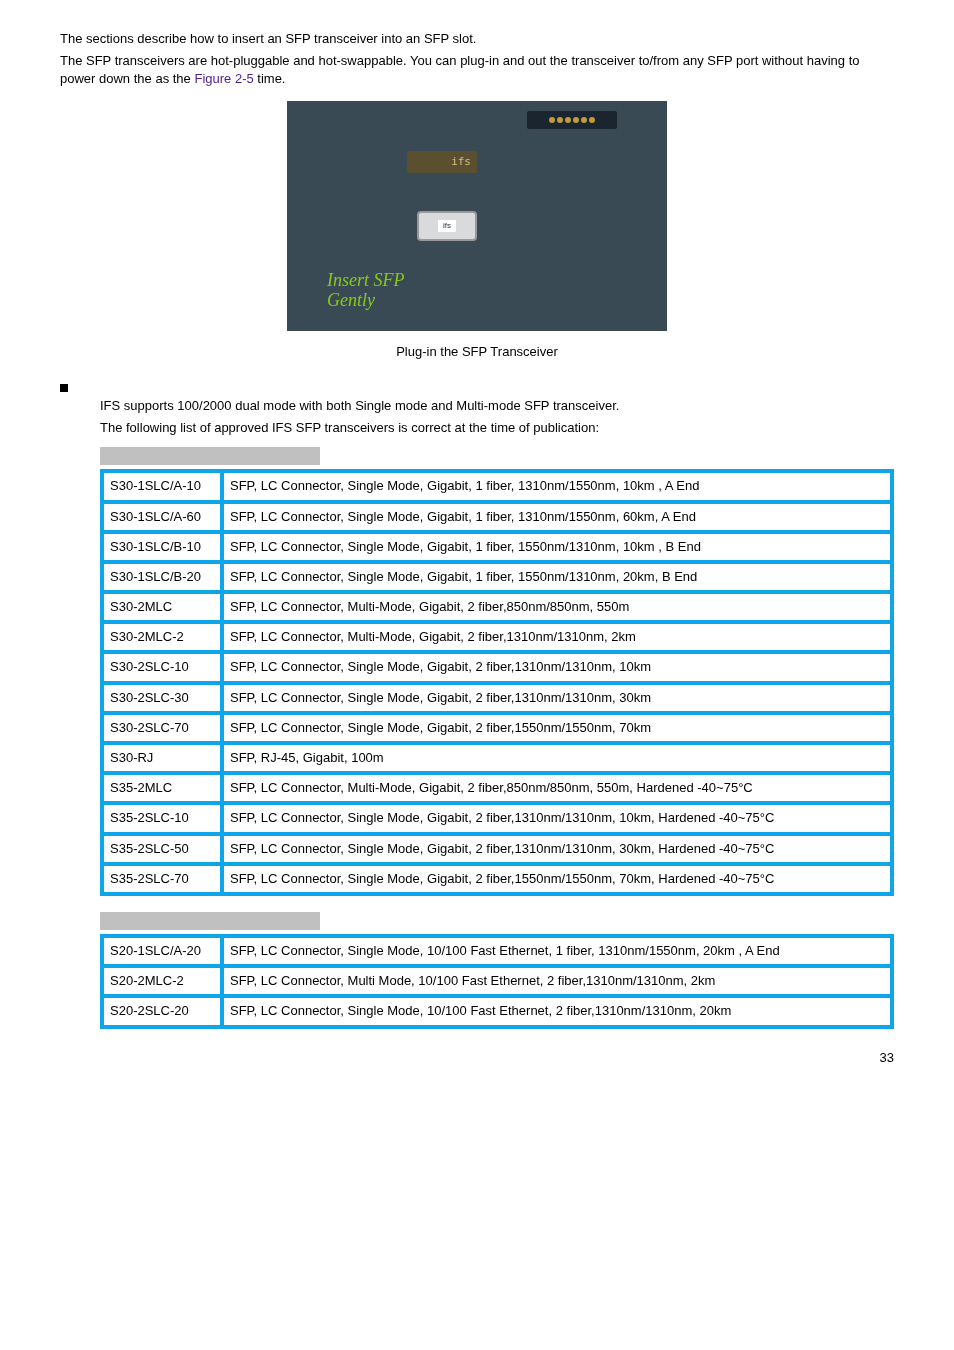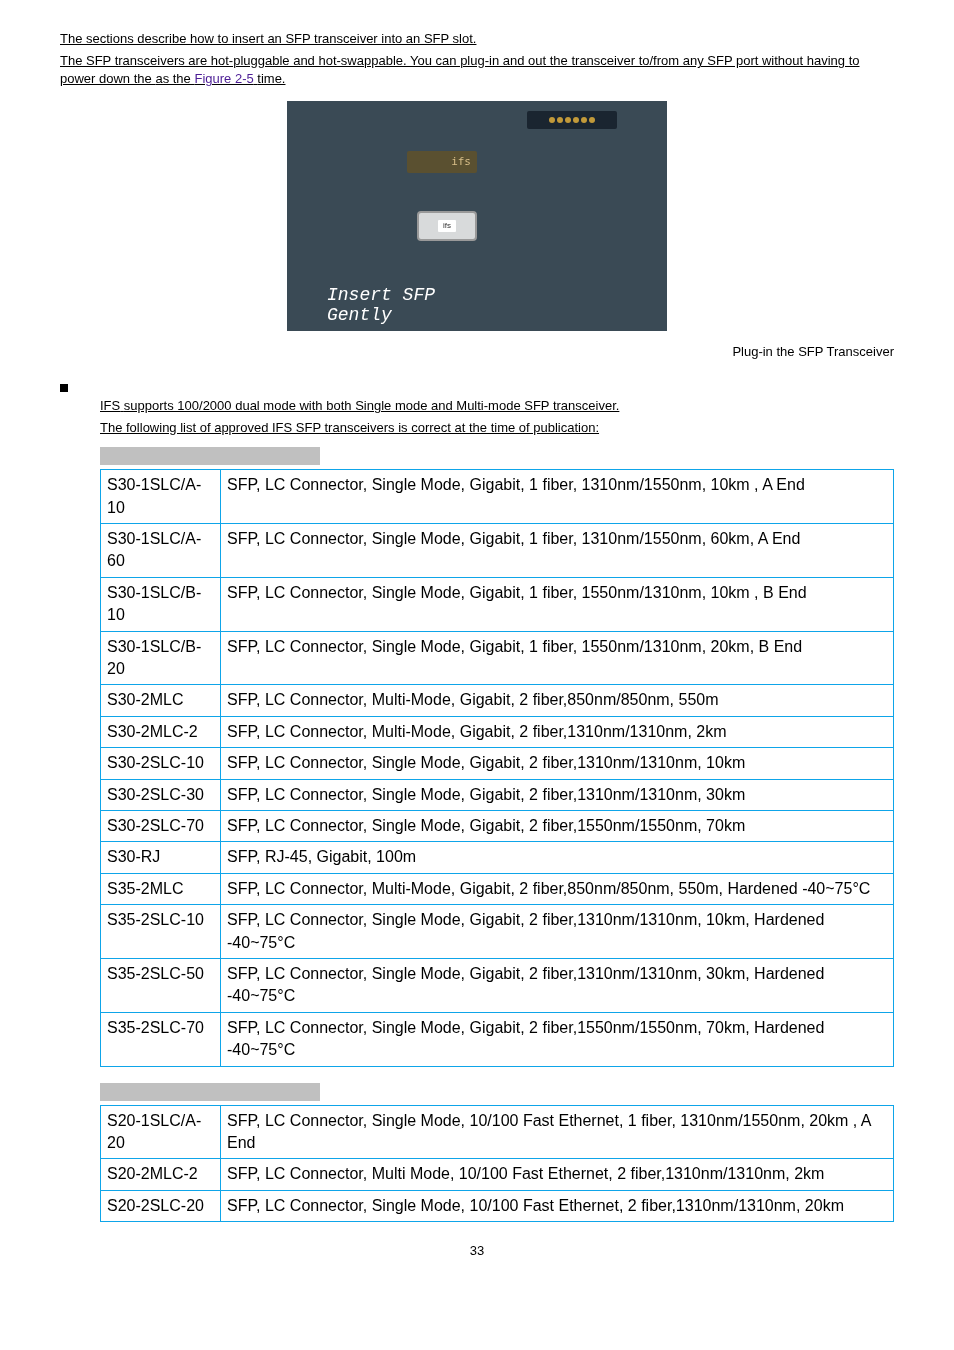--- a/index.html
+++ b/index.html
@@ -11,21 +11,20 @@
       font-family: Arial, sans-serif;
       font-size: 13px;
       background: #fff;
       color: #000;
       width: 954px;
       padding: 30px 60px;
       line-height: 1.4;
     }
     .para {
       margin-bottom: 4px;
-      text-decoration: underline;
     }
     .link-text {
       color: #4c1d95;
     }
     .image-row {
       display: flex;
       justify-content: center;
       margin: 12px 0;
     }
     .image-placeholder {
@@ -84,30 +83,30 @@
       justify-content:center;
     }
     .ip-icon {
       width:18px; height:12px;
       background:#fff; border-radius:1px;
       display:flex; align-items:center; justify-content:center;
       font-size:8px; color:#333;
     }
     .ip-label {
       position: absolute;
-      bottom: 5px;
+      bottom: 20px;
       left: 40px;
-      color: #ffffff;
-      font-family: Liberation Mono, monospace;
+      color: #84cc16;
+      font-family: Liberation Serif, serif;
       font-style: italic;
       font-size: 18px;
       line-height: 1.1;
     }
     .caption {
-      text-align: right;
+      text-align: center;
       margin-bottom: 18px;
     }
     .blk {
       display: inline-block;
       width: 8px;
       height: 8px;
       background: #000;
       vertical-align: middle;
     }
     .indented {
@@ -119,30 +118,30 @@
       width: 220px;
       margin-top: 10px;
       margin-bottom: 4px;
     }
     table {
       border-collapse: collapse;
       width: 100%;
       margin-bottom: 16px;
     }
     td {
-      border: 1px solid #0ea5e9;
+      border: 4px solid #0ea5e9;
       padding: 4px 6px;
       vertical-align: top;
-      font-size: 16px;
+      font-size: 13px;
     }
     .col1 {
       width: 120px;
     }
     .page-num {
-      text-align: center;
+      text-align: right;
       margin-top: 20px;
     }
   </style>
 </head>
 <body>
 
 <p class="para">The sections describe how to insert an SFP transceiver into an SFP slot.</p>
 <p class="para">
   <span>The SFP transceivers are hot-pluggable and hot-swappable. You can plug-in and out the transceiver to/from any SFP port without having to power down the </span>
   <span> as the </span>

